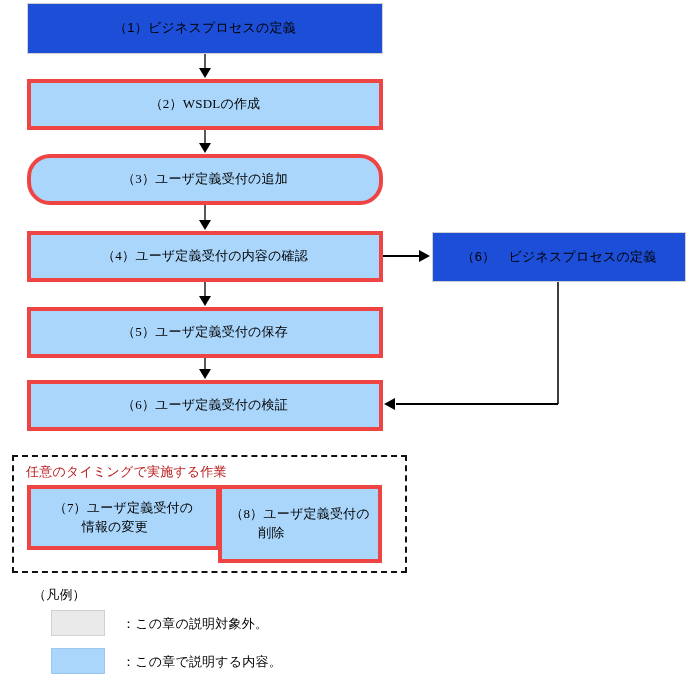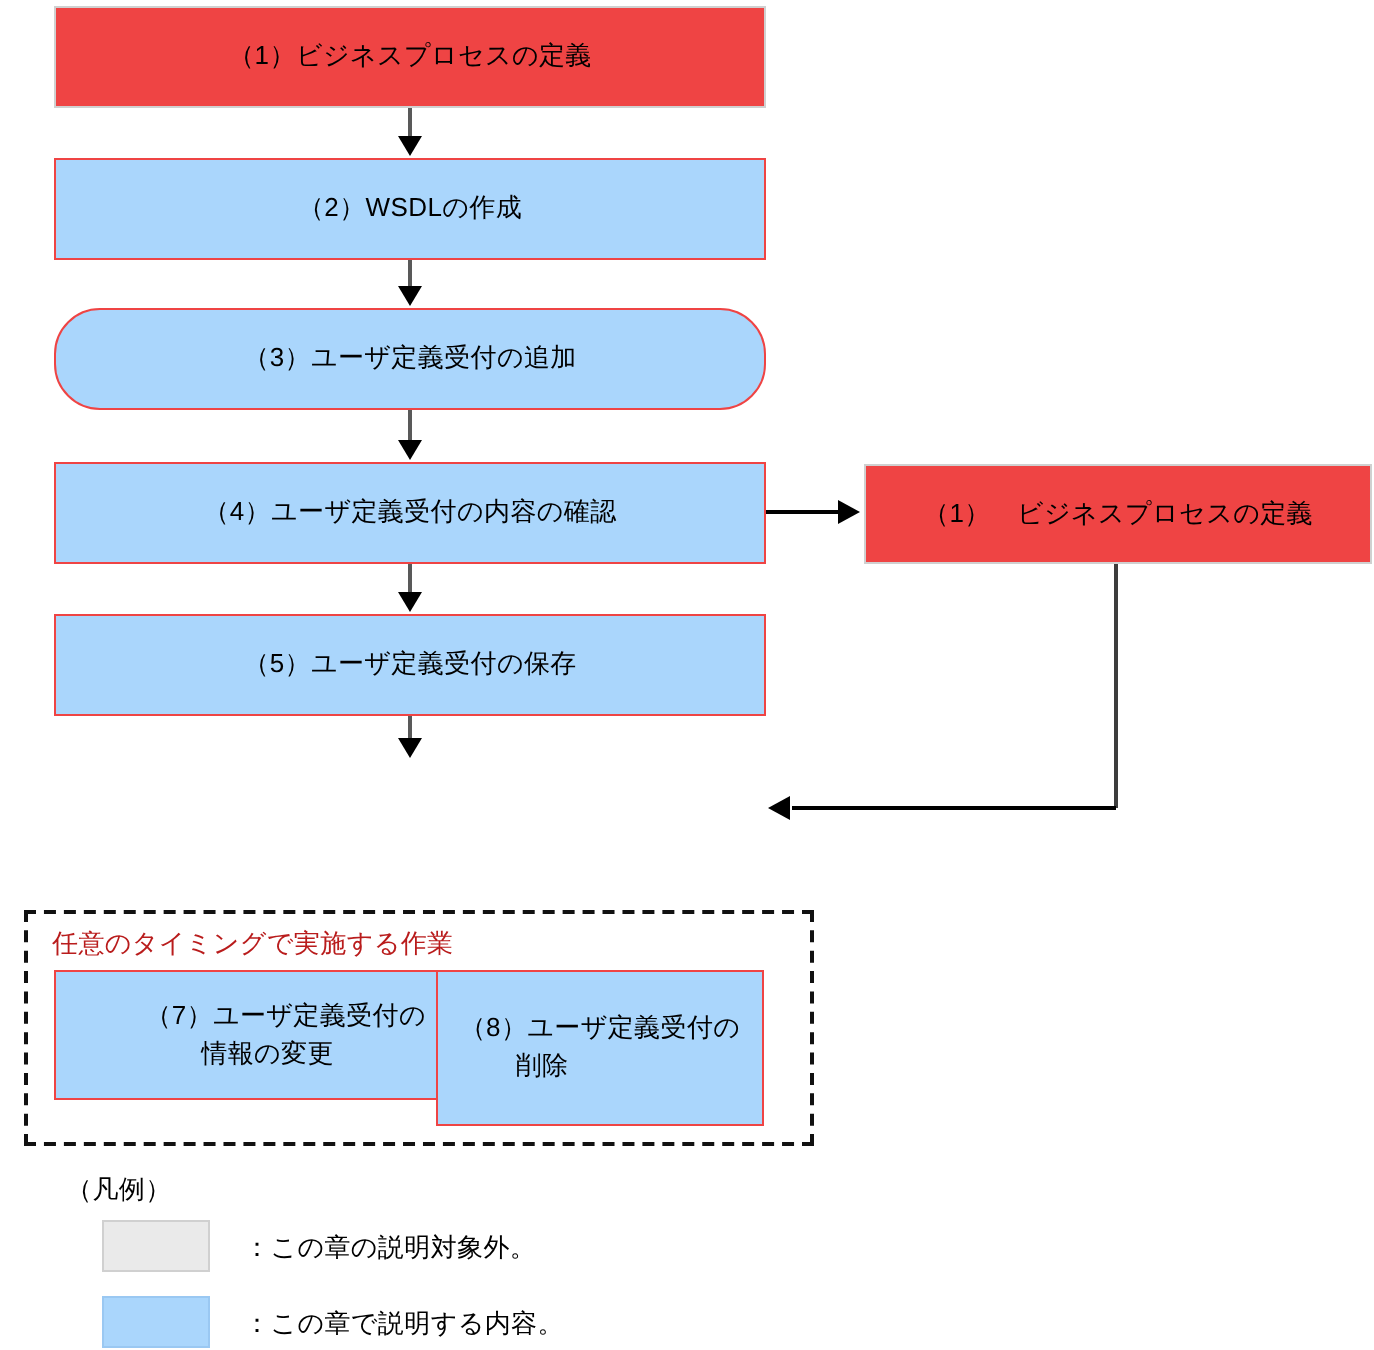--- a/index.html
+++ b/index.html
@@ -29,26 +29,27 @@
     justify-content: center;
     text-align: center;
     font-size: 13px;
     line-height: 1.45;
     letter-spacing: 0.2px;
     color: #000000;
     white-space: pre-line;
     user-select: none;
   }
   .node.gray {
-    background: #ef4444;
+    background: #1d4ed8;
     border: 1px solid #d0d0d0;
   }
   .node.blue {
     background: #aad6fc;
-    border: 1px solid #ef4444;
+    border: 4px solid #ef4444;
+    font-family: Liberation Serif, serif;
   }
 
   
   .col-main { left: 27px; width: 356px; height: 51px; }
 
   .n1 { top: 3px; }
   .n2 { top: 79px; }
   .n3 { top: 154px; border-radius: 23px; }
   .n4 { top: 231px; text-align: right; }
   .n5 { top: 307px; }
@@ -120,21 +121,20 @@
     font-size: 13px;
     color: #b91c1c;
     letter-spacing: 0.2px;
   }
   .n7 {
     left: 27px;
     top: 485px;
     width: 193px;
     height: 65px;
     padding: 0 6px;
-    justify-content: flex-end;
   }
   .n8 {
     left: 218px;
     top: 485px;
     width: 164px;
     height: 78px;
     padding: 0 6px;
   }
   .n7 .inner, .n8 .inner {
     text-align: left;
@@ -201,26 +201,29 @@
   <div class="vline" style="left:204px; top:282px; height:15px;"></div>
   <div class="arrow-down" style="left:199px; top:296px;"></div>
 
   <div class="node blue col-main n5">
     <span>（5）ユーザ定義受付の保存</span>
   </div>
 
   <div class="vline" style="left:204px; top:358px; height:13px;"></div>
   <div class="arrow-down" style="left:199px; top:369px;"></div>
 
+  <div class="node blue col-main n6">
+    <span>（6）ユーザ定義受付の検証</span>
+  </div>
 
   <div class="hline" style="left:383px; top:255px; width:38px;"></div>
   <div class="arrow-right" style="left:419px; top:250px;"></div>
 
   <div class="node gray n-right">
-    <span>（1）　ビジネスプロセスの定義</span>
+    <span>（6）　ビジネスプロセスの定義</span>
   </div>
 
   <div class="vline dark" style="left:557px; top:282px; height:122px;"></div>
   <div class="hline" style="left:396px; top:403px; width:162px;"></div>
   <div class="arrow-left" style="left:384px; top:398px;"></div>
 
   <div class="group-box"></div>
   <div class="group-title">任意のタイミングで実施する作業</div>
 
   <div class="node blue n7">

